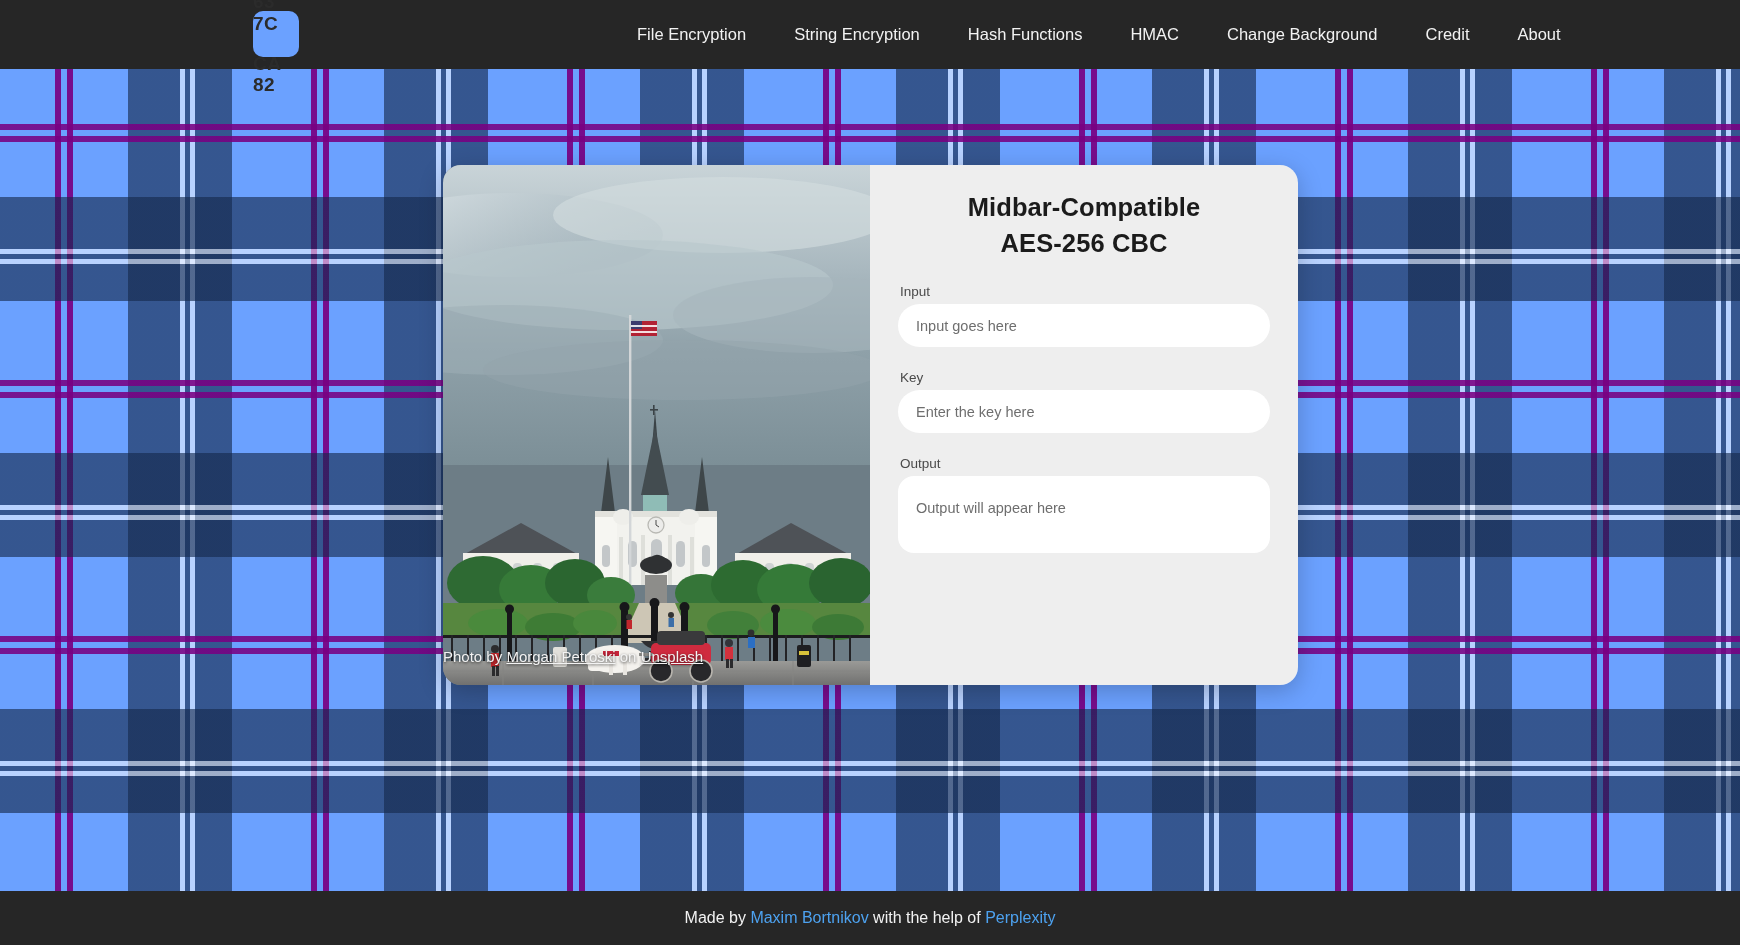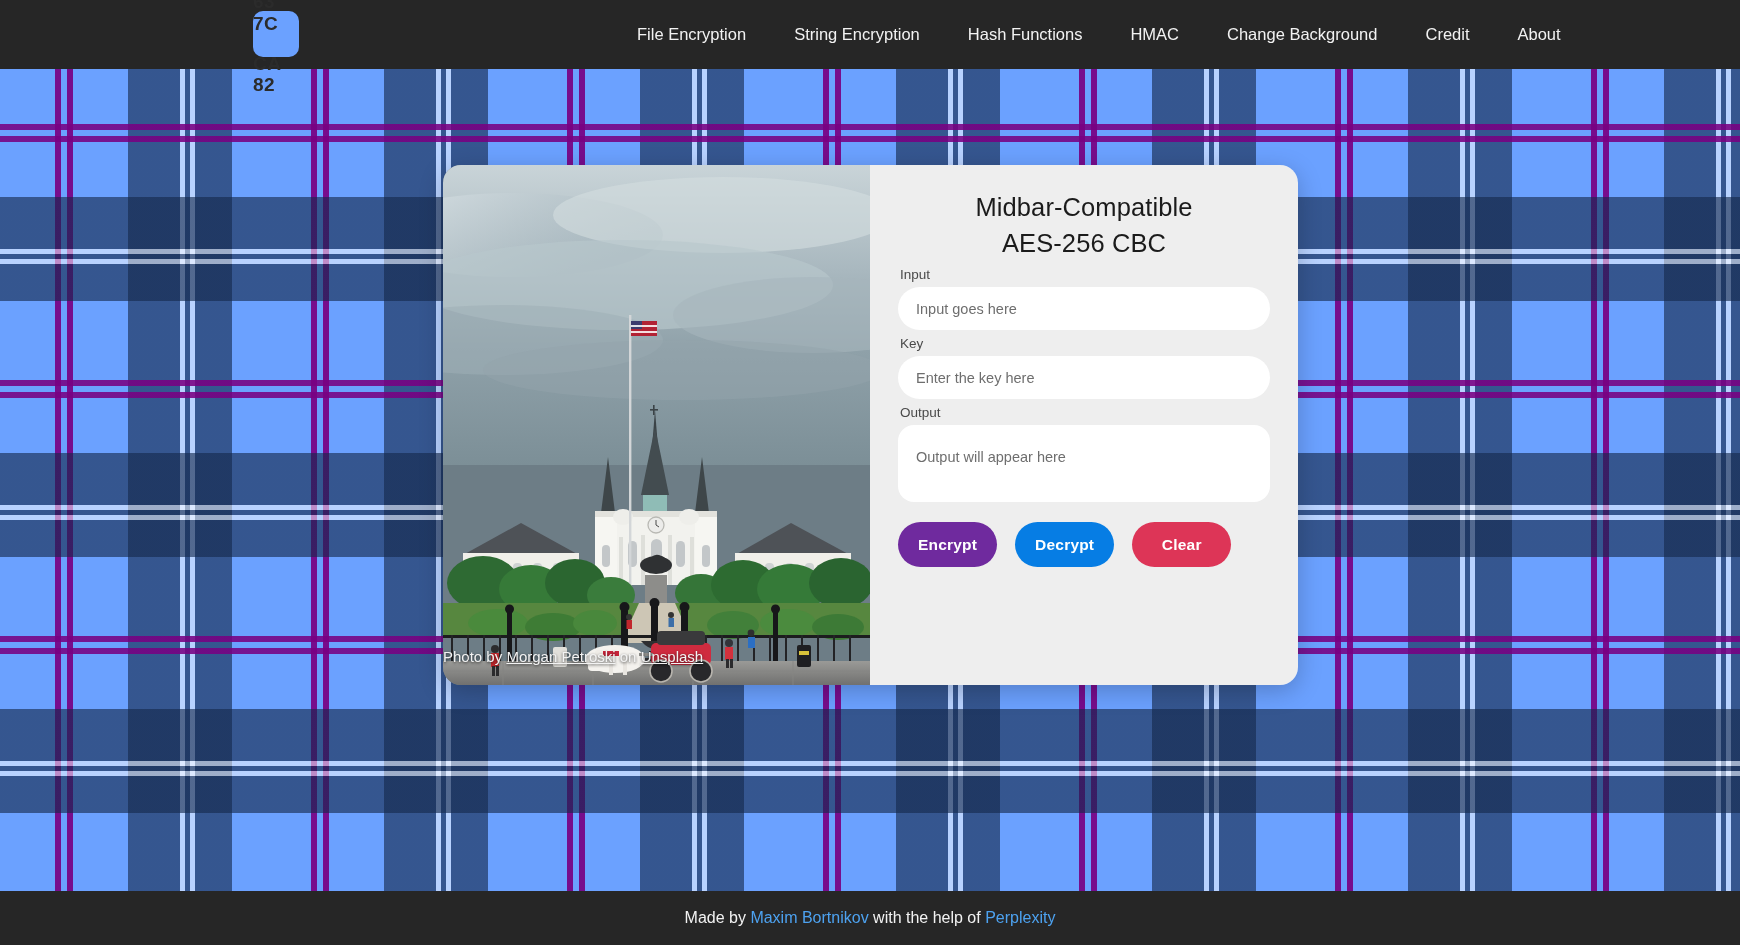--- a/index.html
+++ b/index.html
@@ -187,27 +187,27 @@
     height: 520px;
     background: #eeeeee;
     padding: 24px 28px 0 28px;
     position: relative;
   }
 
   .card-title {
     text-align: center;
     color: #1b1b1b;
     font-size: 25.5px;
-    font-weight: normal;
+    font-weight: bold;
     letter-spacing: 0.1px;
     line-height: 1.42;
   }
 
   .field-label {
-    margin-top: 6px;
+    margin-top: 23px;
     margin-bottom: 5px;
     font-size: 13.5px;
     color: #4a4a4a;
     padding-left: 2px;
   }
 
   .text-input {
     display: block;
     width: 100%;
     height: 43px;
@@ -555,23 +555,18 @@
 
     <div class="field-label">Input</div>
     <input class="text-input" type="text" placeholder="Input goes here" style="">
 
     <div class="field-label">Key</div>
     <input class="text-input" type="text" placeholder="Enter the key here" style="">
 
     <div class="field-label">Output</div>
     <textarea class="text-input" placeholder="Output will appear here" style=""></textarea>
 
-    <div id="button-row">
-      <button class="btn" id="btn-encrypt">Encrypt</button>
-      <button class="btn" id="btn-decrypt">Decrypt</button>
-      <button class="btn" id="btn-clear">Clear</button>
-    </div>
   </div>
 </div>
 
 <div id="footer">
   <div id="footer-text"><span>Made by </span><a>Maxim Bortnikov</a><span> with the help of </span><a>Perplexity</a></div>
 </div>
 
 </body></html>

